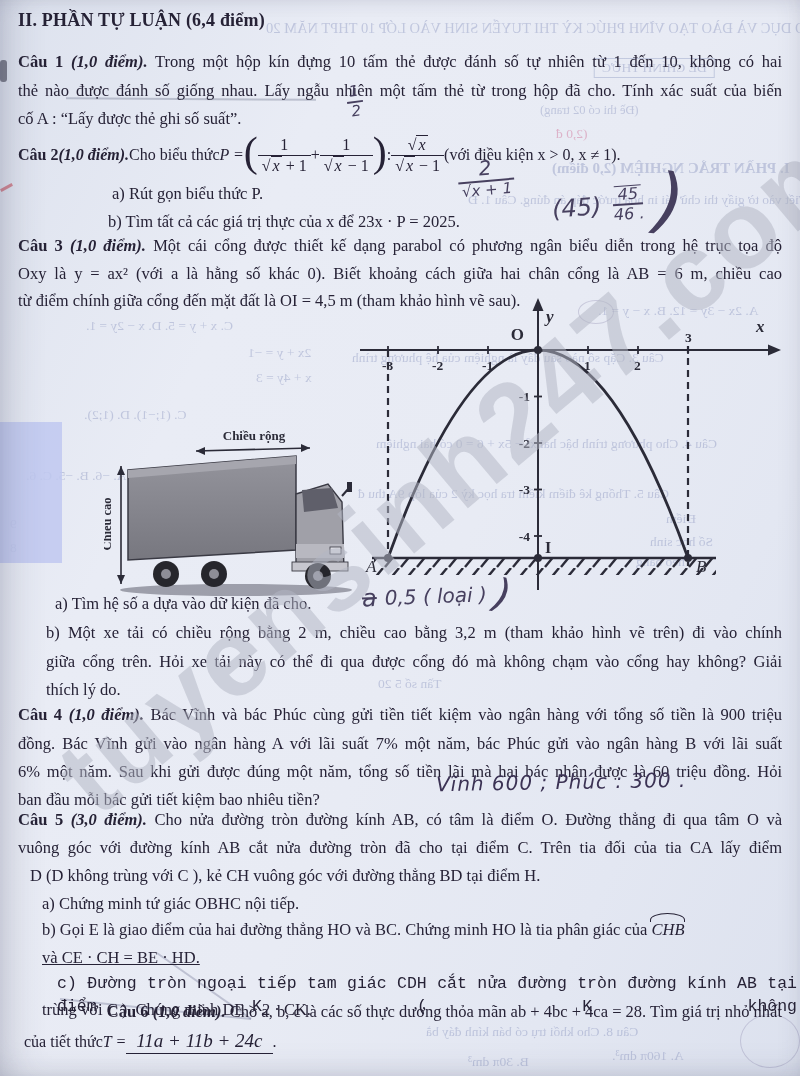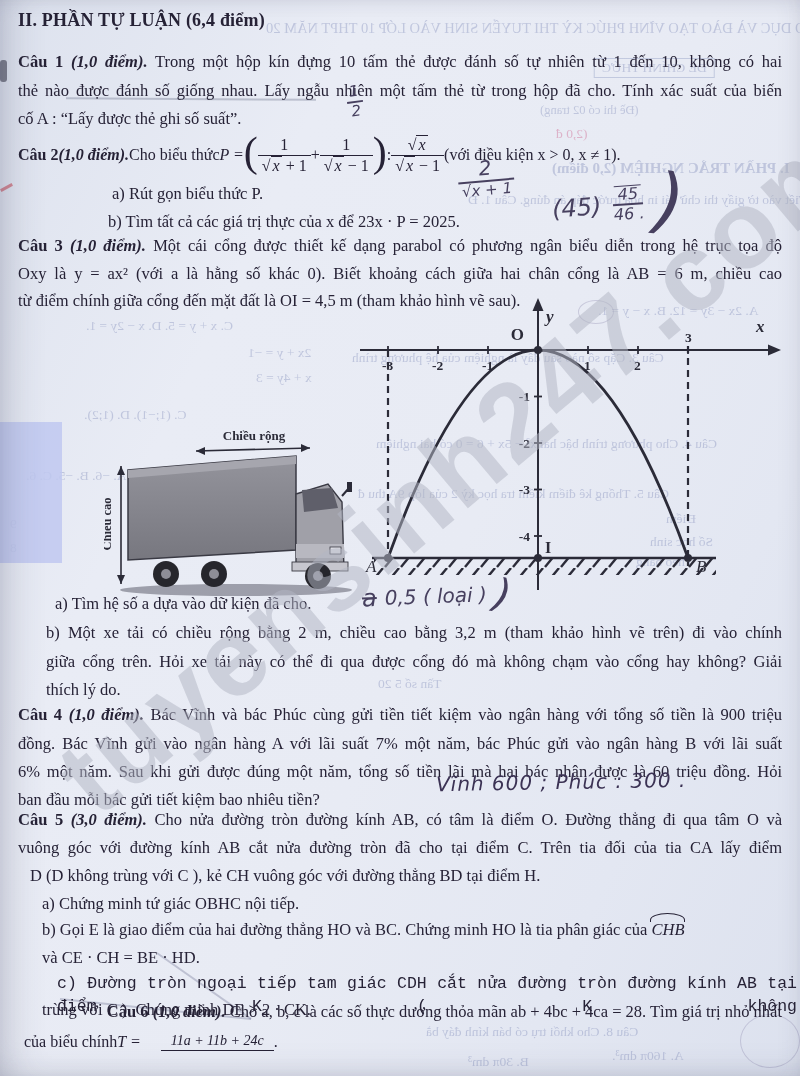--- a/index.html
+++ b/index.html
@@ -244,33 +244,33 @@
 <div class="ln j" style="left:18px;top:836px;width:764px;">vuông góc với đường kính AB cắt nửa đường tròn đã cho tại điểm C. Trên tia đối của tia CA lấy điểm</div>
 <div class="ln" style="left:30px;top:864px;">D (D không trùng với C ), kẻ CH vuông góc với đường thẳng BD tại điểm H.</div>
 <div class="ln" style="left:42px;top:892px;">a) Chứng minh tứ giác OBHC nội tiếp.</div>
 <div class="ln" style="left:42px;top:918px;">
   <span>b) Gọi E là giao điểm của hai đường thẳng HO và BC. Chứng minh HO là tia phân giác của</span>
   <span class="mi" style="position:relative;display:inline-block;">
     <span style="position:absolute;left:-1px;right:-1px;top:-5px;height:8px;border:1.4px solid #262236;border-bottom:none;border-radius:100% 100% 0 0 / 150% 150% 0 0;"></span>
     <span>CHB</span>
   </span>
 </div>
-<div class="ln" style="left:42px;top:946px;">và CE · CH = BE · HD.</div>
+<div class="ln" style="left:42px;top:946px;text-decoration:underline;">và CE · CH = BE · HD.</div>
 <div class="ln j" style="left:57px;top:972px;width:740px;font-family:Liberation Mono, monospace;">c) Đường tròn ngoại tiếp tam giác CDH cắt nửa đường tròn đường kính AB tại điểm K ( K không</div>
 <div class="ln" style="left:42px;top:998px;">trùng với C ). Chứng minh DE &gt; 2 · CK.</div>
 
 <div class="ln" style="left:18px;top:1000px;width:764px;text-align:right;">
   <span class="lbl">Câu 6</span>
   <span class="lbl it">(1,0 điểm).</span>
   <span>Cho a, b, c là các số thực dương thỏa mãn ab + 4bc + 4ca = 28. Tìm giá trị nhỏ nhất</span>
 </div>
 <div class="frow" style="left:24px;top:1012px;height:60px;">
-  <span>của biểu chính</span>
+  <span>của tiết thức</span>
   <span class="mi">T =</span>
-  <span class="frac" style="font-size:14px;margin-left:20px;">
+  <span class="frac" style="font-size:19px;">
     <span class="n mi" style="padding:0 10px 2px;">11a + 11b + 24c</span>
   </span>
   <span>.</span>
 </div>
 
 <div class="hw hwfrac" style="left:347px;top:84px;font-size:15px;transform:rotate(-8deg);">
   <span>1</span>
   <span class="hwbar" style="width:16px;"></span>
   <span>2</span>
 </div>

